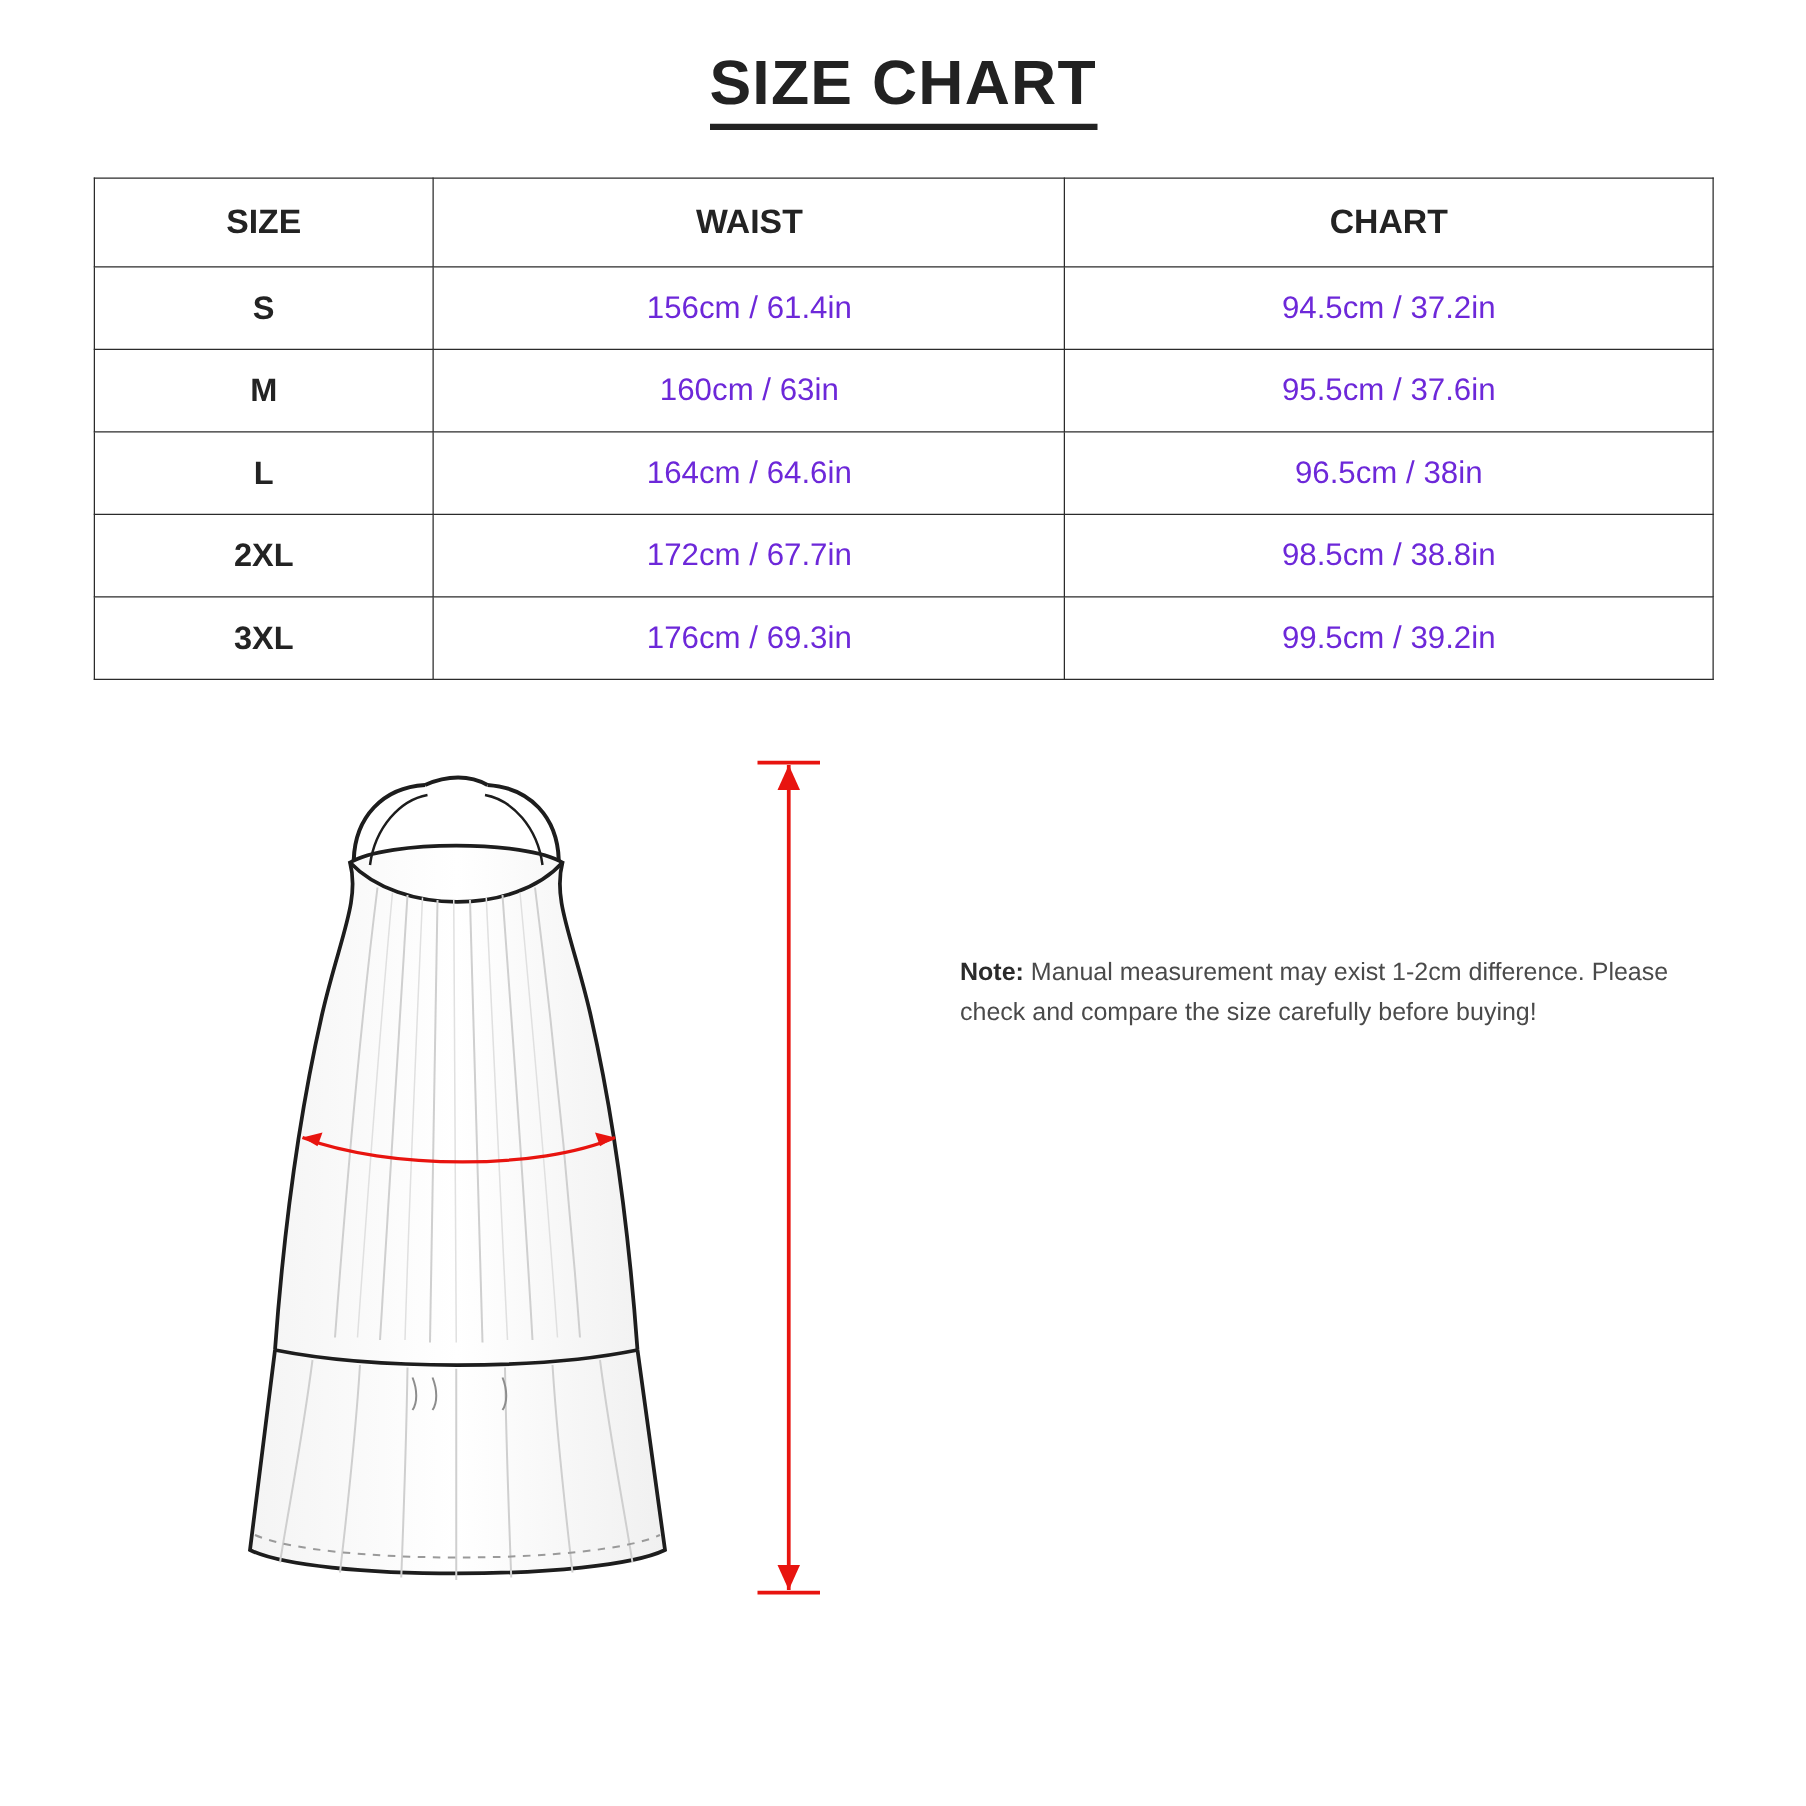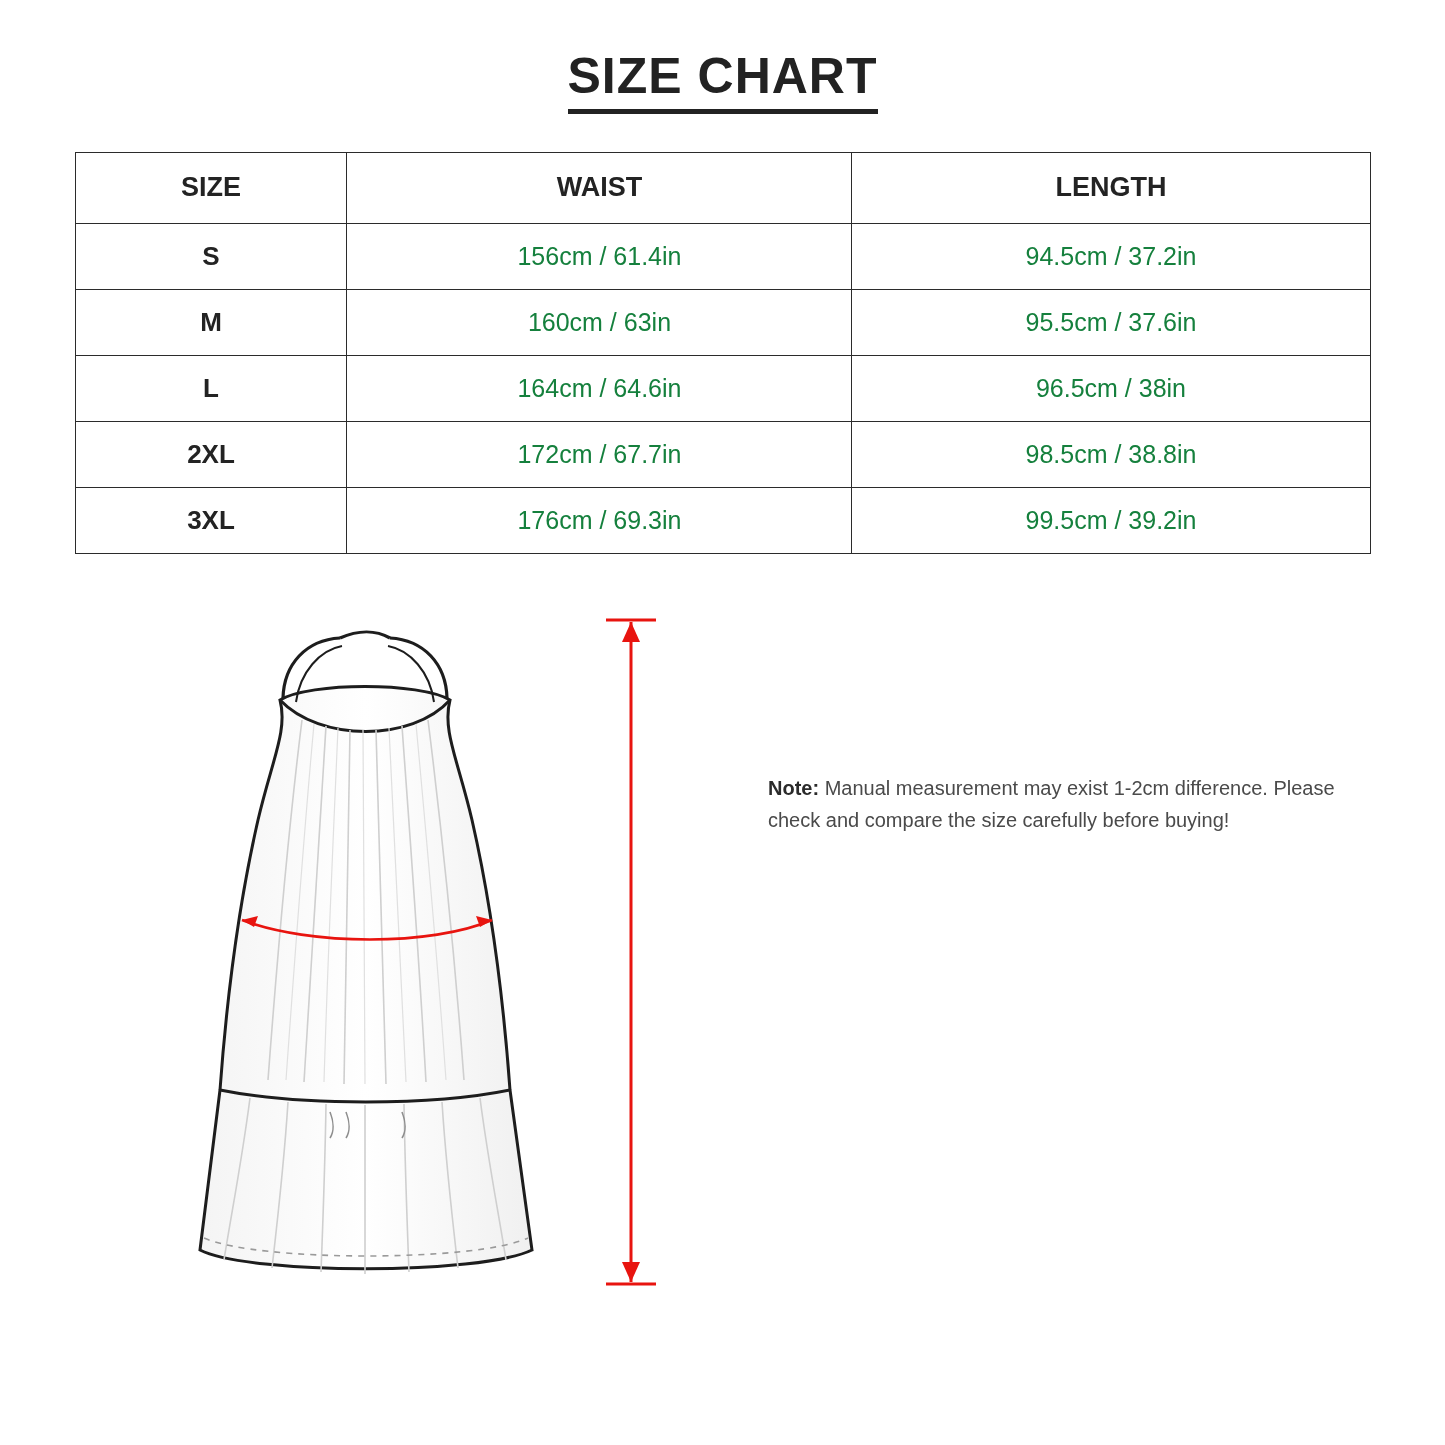--- a/index.html
+++ b/index.html
@@ -12,21 +12,21 @@
     height: 1445px;
     font-family: "Liberation Sans", sans-serif;
     color: #3a3a3a;
     position: relative;
     overflow: hidden;
   }
 
   
   .title-wrap {
     text-align: center;
-    padding-top: 50px;
+    padding-top: 40px;
   }
   .title {
     display: inline-block;
     font-size: 50px;
     font-weight: bold;
     letter-spacing: 1px;
     color: #222222;
     border-bottom: 5px solid #222222;
     padding-bottom: 6px;
     line-height: 1.05;
@@ -39,21 +39,21 @@
   }
   table.size-table {
     width: 100%;
     border-collapse: collapse;
     table-layout: fixed;
   }
   table.size-table th,
   table.size-table td {
     border: 1px solid #2b2b2b;
     text-align: center;
-    color: #15803d;
+    color: #6d28d9;
   }
   table.size-table th {
     font-size: 27px;
     font-weight: bold;
     height: 68px;
     color: #232323;
   }
   table.size-table td {
     font-size: 25px;
     height: 63px;
@@ -118,21 +118,21 @@
   <table class="size-table">
     <colgroup>
       <col class="col-size">
       <col class="col-waist">
       <col class="col-length">
     </colgroup>
     <thead>
       <tr>
         <th>SIZE</th>
         <th>WAIST</th>
-        <th>LENGTH</th>
+        <th>CHART</th>
       </tr>
     </thead>
     <tbody>
       <tr>
         <td class="size-cell">S</td>
         <td>156cm / 61.4in</td>
         <td>94.5cm / 37.2in</td>
       </tr>
       <tr>
         <td class="size-cell">M</td>

